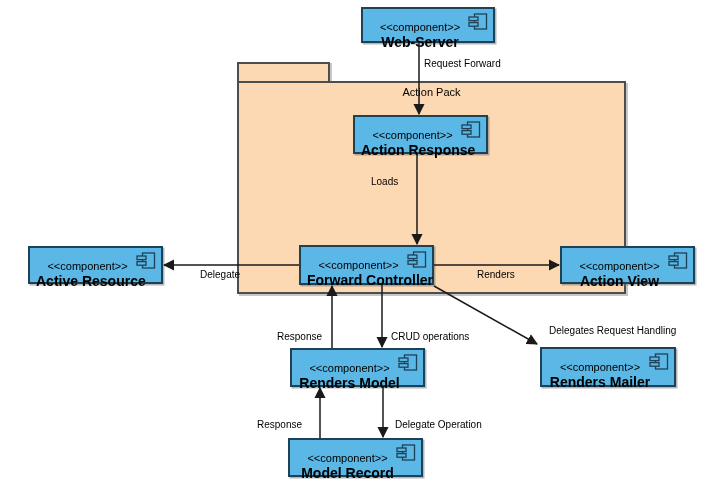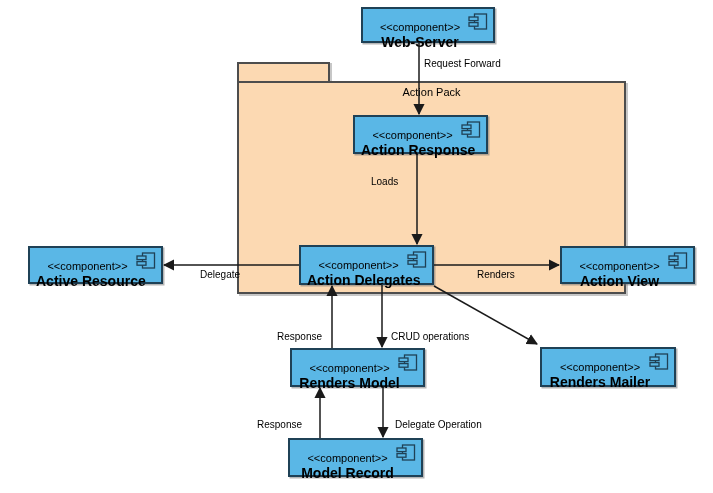--- a/index.html
+++ b/index.html
@@ -137,21 +137,21 @@
 
   <div class="component c-action-controller">
     <span class="icon">
       <svg viewBox="0 0 20 17">
           <rect class="icon-main" x="6.5" y="1" width="12" height="15"></rect>
           <rect class="icon-main" x="1" y="4" width="9" height="3.6"></rect>
           <rect class="icon-main" x="1" y="9.6" width="9" height="3.6"></rect>
         </svg>
     </span>
     <div class="stereotype">&lt;&lt;component&gt;&gt;</div>
-    <div class="cname">Action Delegates</div>
+    <div class="cname">Forward Controller</div>
   </div>
 
   <div class="component c-action-view">
     <span class="icon">
       <svg viewBox="0 0 20 17">
           <rect class="icon-main" x="6.5" y="1" width="12" height="15"></rect>
           <rect class="icon-main" x="1" y="4" width="9" height="3.6"></rect>
           <rect class="icon-main" x="1" y="9.6" width="9" height="3.6"></rect>
         </svg>
     </span>
@@ -211,16 +211,17 @@
     <path class="edge" d="M320,438 L320,388" marker-end="url(#arr)"></path>
     <path class="edge" d="M383,387 L383,437" marker-end="url(#arr)"></path>
   </svg>
 
   <div class="elabel l-request-forward">Request Forward</div>
   <div class="elabel l-loads">Loads</div>
   <div class="elabel l-delegate">Delegate</div>
   <div class="elabel l-renders">Renders</div>
   <div class="elabel l-response-1">Response</div>
   <div class="elabel l-crud">CRUD operations</div>
+  <div class="elabel l-drh">Delegates Request Handling</div>
   <div class="elabel l-response-2">Response</div>
   <div class="elabel l-delegate-op">Delegate Operation</div>
 
 </div>
 
 </body></html>

